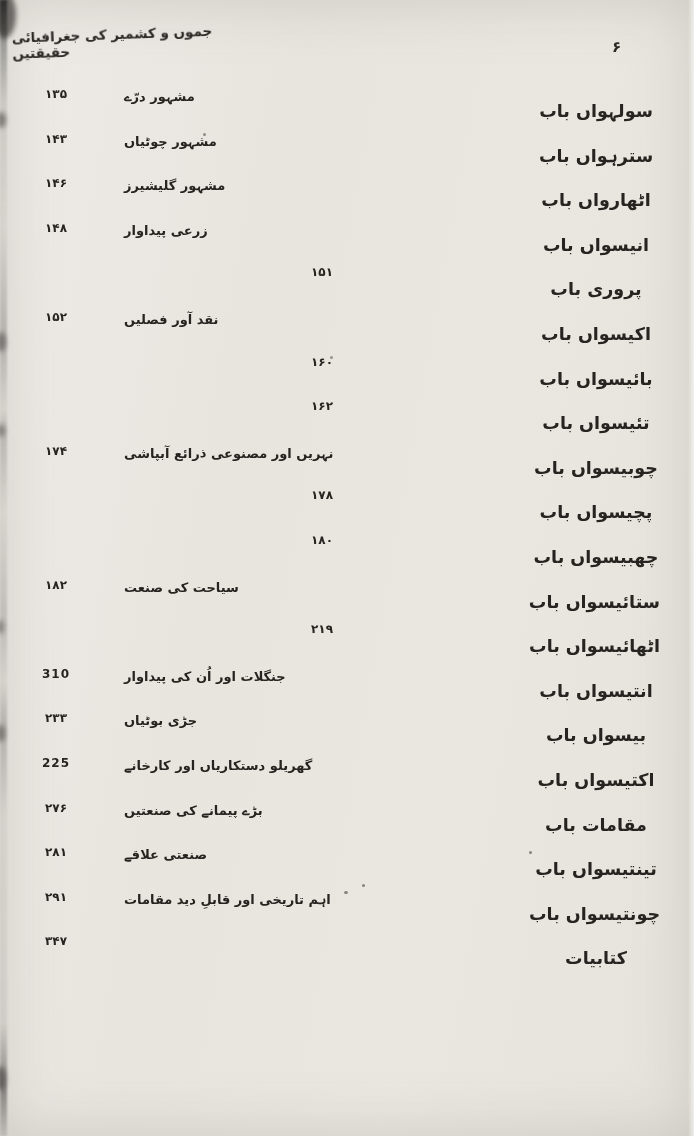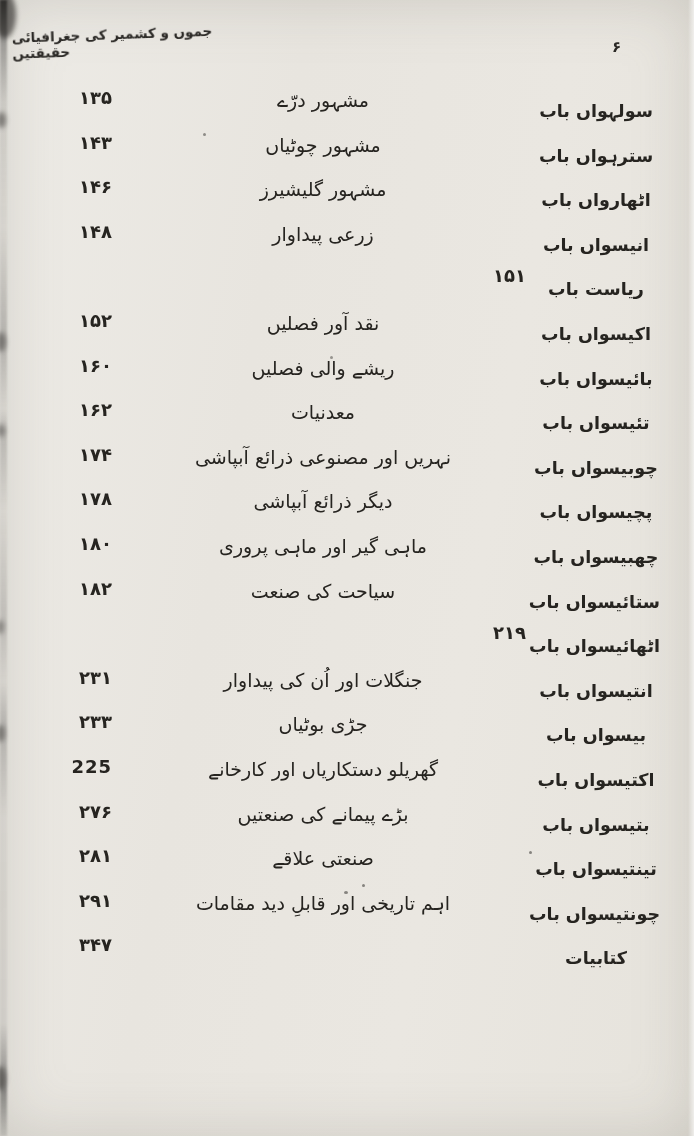--- a/index.html
+++ b/index.html
@@ -53,27 +53,27 @@
     align-items:start;
     height:44.6px;
     color:#262420;
   }
   .toc-row .chapter{
     font-size:17.5px;font-weight:bold;text-align:center;
     transform:translateY(13px);white-space:nowrap;
     filter:blur(.3px);letter-spacing:-.2px;
   }
   .toc-row .title{
-    font-size:19px;font-weight:normal;text-align:center;
+    font-size:13px;font-weight:bold;text-align:left;
     padding-left:6px;padding-right:10px;
     transform:translateY(1px);white-space:nowrap;
     filter:blur(.3px);letter-spacing:-.2px;
   }
   .toc-row .pg{
-    direction:ltr;font-size:18px;font-weight:bold;text-align:right;
+    direction:ltr;font-size:12px;font-weight:bold;text-align:center;
     padding-right:6px;transform:translateY(-1px);
     filter:blur(.25px);letter-spacing:1px;
   }
 </style>
 </head>
 <body>
 
 <div class="paper">
 
   <div class="edge-left"></div>
@@ -115,91 +115,87 @@
     <span class="pg">۱۴۶</span>
   </div>
 
   <div class="toc-row">
     <span class="chapter">انیسواں باب</span>
     <span class="title">زرعی پیداوار</span>
     <span class="pg">۱۴۸</span>
   </div>
 
   <div class="toc-row">
-    <span class="chapter">ریاست باب</span>
+    <span class="chapter">پروری باب</span>
     <span class="pg">۱۵۱</span>
   </div>
 
   <div class="toc-row">
     <span class="chapter">اکیسواں باب</span>
     <span class="title">نقد آور فصلیں</span>
     <span class="pg">۱۵۲</span>
   </div>
 
   <div class="toc-row">
     <span class="chapter">بائیسواں باب</span>
-    <span class="title">ریشے والی فصلیں</span>
     <span class="pg">۱۶۰</span>
   </div>
 
   <div class="toc-row">
     <span class="chapter">تئیسواں باب</span>
-    <span class="title">معدنیات</span>
     <span class="pg">۱۶۲</span>
   </div>
 
   <div class="toc-row">
     <span class="chapter">چوبیسواں باب</span>
     <span class="title">نہریں اور مصنوعی ذرائع آبپاشی</span>
     <span class="pg">۱۷۴</span>
   </div>
 
   <div class="toc-row">
     <span class="chapter">پچیسواں باب</span>
-    <span class="title">دیگر ذرائع آبپاشی</span>
     <span class="pg">۱۷۸</span>
   </div>
 
   <div class="toc-row">
     <span class="chapter">چھبیسواں باب</span>
-    <span class="title">ماہی گیر اور ماہی پروری</span>
     <span class="pg">۱۸۰</span>
   </div>
 
   <div class="toc-row">
     <span class="chapter">ستائیسواں باب</span>
     <span class="title">سیاحت کی صنعت</span>
     <span class="pg">۱۸۲</span>
   </div>
 
   <div class="toc-row">
     <span class="chapter">اٹھائیسواں باب</span>
     <span class="pg">۲۱۹</span>
   </div>
 
   <div class="toc-row">
     <span class="chapter">انتیسواں باب</span>
     <span class="title">جنگلات اور اُن کی پیداوار</span>
-    <span class="pg">۲۳۱</span>
+    <span class="pg">310</span>
   </div>
 
   <div class="toc-row">
     <span class="chapter">بیسواں باب</span>
     <span class="title">جڑی بوٹیاں</span>
     <span class="pg">۲۳۳</span>
   </div>
 
   <div class="toc-row">
     <span class="chapter">اکتیسواں باب</span>
     <span class="title">گھریلو دستکاریاں اور کارخانے</span>
     <span class="pg">225</span>
   </div>
 
   <div class="toc-row">
-    <span class="chapter">بتیسواں باب</span>
+    <span class="chapter">مقامات باب</span>
     <span class="title">بڑے پیمانے کی صنعتیں</span>
     <span class="pg">۲۷۶</span>
   </div>
 
   <div class="toc-row">
     <span class="chapter">تینتیسواں باب</span>
     <span class="title">صنعتی علاقے</span>
     <span class="pg">۲۸۱</span>
   </div>
 

